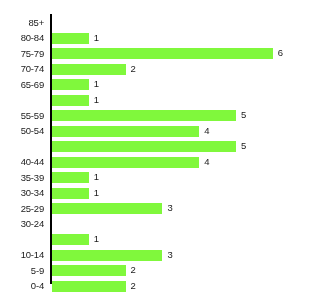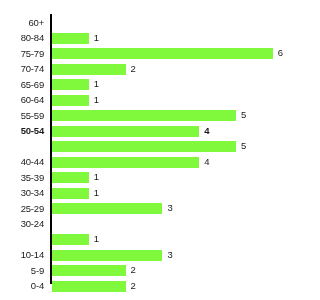--- a/index.html
+++ b/index.html
@@ -68,21 +68,21 @@
     color: #1a1a1a;
     white-space: nowrap;
   }
 </style>
 </head>
 <body>
 
 <div id="chart-root">
   <div id="plot-area">
       <div class="bar-row" style="top: 15px;">
-        <div class="bar-label">60+</div>
+        <div class="bar-label">85+</div>
       </div>
       <div class="bar-row" style="top: 30.5px;">
         <div class="bar-label">80-84</div>
         <div class="bar-track">
           <div class="bar-fill" style="width: 36.8px; background: rgb(128, 248, 60);"></div>
         </div>
         <div class="bar-value" style="left: 93.8px;">1</div>
       </div>
       <div class="bar-row" style="top: 46px;">
         <div class="bar-label">75-79</div>
@@ -99,34 +99,33 @@
         <div class="bar-value" style="left: 130.6px;">2</div>
       </div>
       <div class="bar-row" style="top: 77px;">
         <div class="bar-label">65-69</div>
         <div class="bar-track">
           <div class="bar-fill" style="width: 36.8px; background: rgb(128, 248, 60);"></div>
         </div>
         <div class="bar-value" style="left: 93.8px;">1</div>
       </div>
       <div class="bar-row" style="top: 92.5px;">
-        <div class="bar-label">60-64</div>
         <div class="bar-track">
           <div class="bar-fill" style="width: 36.8px; background: rgb(128, 248, 60);"></div>
         </div>
         <div class="bar-value" style="left: 93.8px;">1</div>
       </div>
       <div class="bar-row" style="top: 108px;">
         <div class="bar-label">55-59</div>
         <div class="bar-track">
           <div class="bar-fill" style="width: 184px; background: rgb(128, 248, 60);"></div>
         </div>
         <div class="bar-value" style="left: 241px;">5</div>
       </div>
-      <div class="bar-row" style="top: 123.5px; font-weight: bold;">
+      <div class="bar-row" style="top: 123.5px;">
         <div class="bar-label">50-54</div>
         <div class="bar-track">
           <div class="bar-fill" style="width: 147.2px; background: rgb(128, 248, 60);"></div>
         </div>
         <div class="bar-value" style="left: 204.2px;">4</div>
       </div>
       <div class="bar-row" style="top: 139px;">
         <div class="bar-track">
           <div class="bar-fill" style="width: 184px; background: rgb(128, 248, 60);"></div>
         </div>

